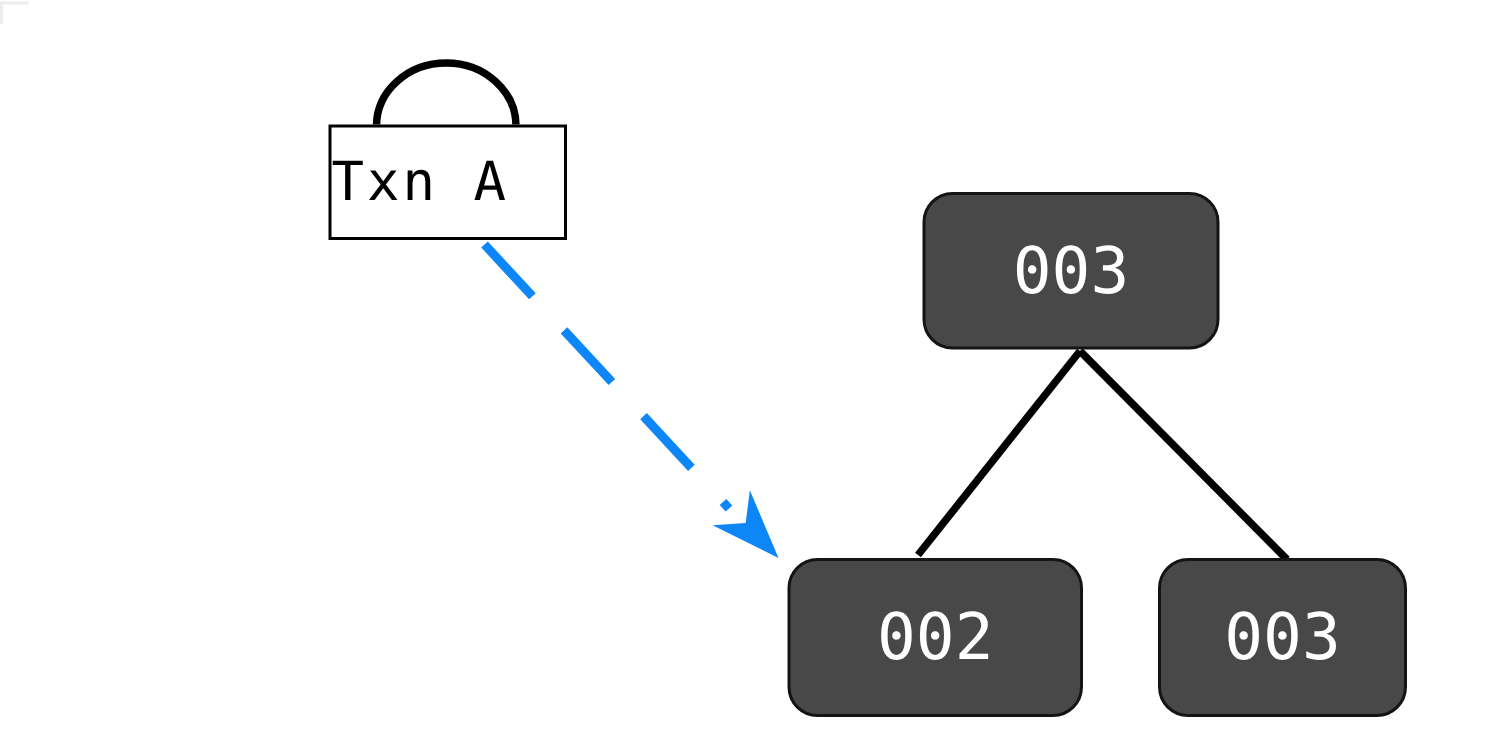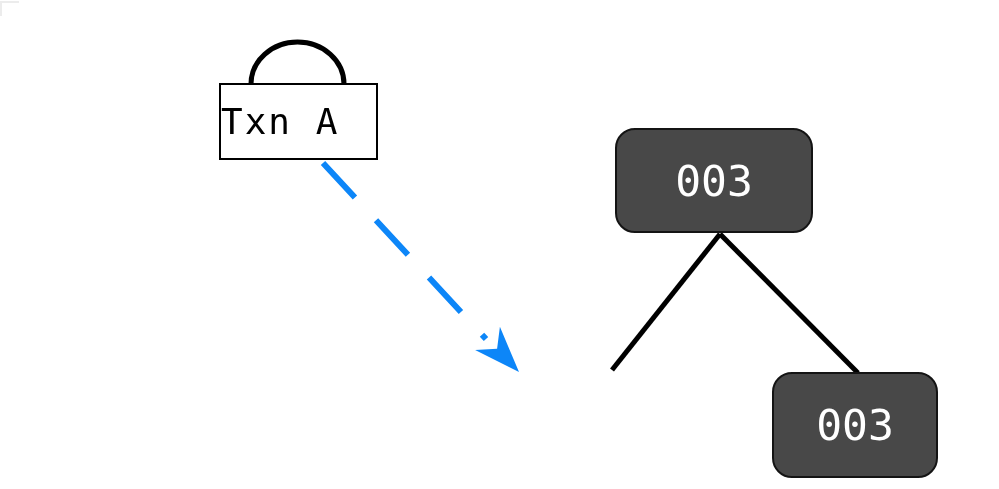--- a/index.html
+++ b/index.html
@@ -82,18 +82,21 @@
   </svg>
 
   <div class="txn-box">
     <span>Txn A</span>
   </div>
 
   <div class="tree-node node-001">
     <span>003</span>
   </div>
 
+  <div class="tree-node node-002">
+    <span>002</span>
+  </div>
 
   <div class="tree-node node-003">
     <span>003</span>
   </div>
 
 </div>
 
 </body></html>

